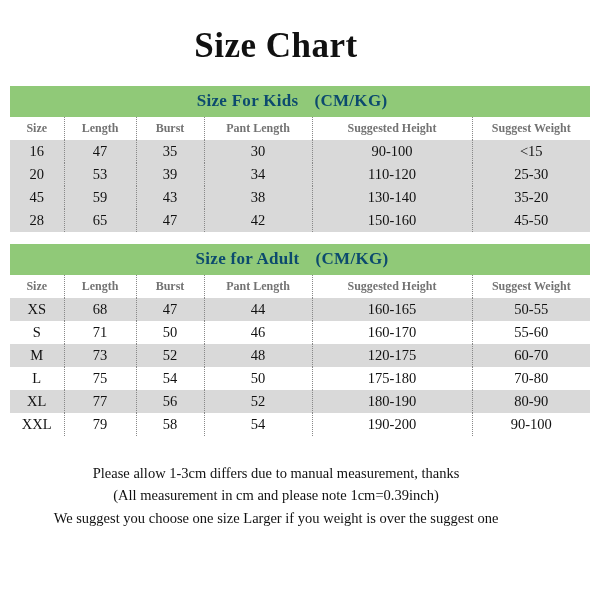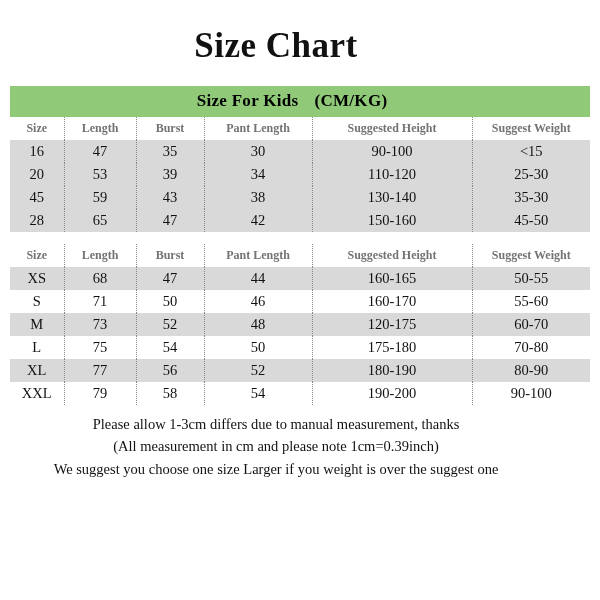--- a/index.html
+++ b/index.html
@@ -40,21 +40,21 @@
   table.chart + table.chart {
     margin-top: 12px;
   }
   .band td {
     background: #90c978;
     text-align: center;
     font-size: 17px;
     font-weight: bold;
     padding: 5px 16px 6px 0;
     letter-spacing: 0.3px;
-    color: #000000;
+    color: #0c4a6e;
   }
   .band .band-inner {
     display: inline-block;
   }
   .band .band-unit {
     margin-left: 16px;
   }
   tr.head td {
     font-size: 12px;
     font-weight: bold;
@@ -83,21 +83,21 @@
   tr.row.plain td {
     background: #ffffff;
   }
   .col-size   { width: 54px; }
   .col-length { width: 72px; }
   .col-burst  { width: 68px; }
   .col-pant   { width: 108px; }
   .col-height { width: 160px; }
   .col-weight { width: 118px; }
   .notes {
-    margin-top: 8px;
+    margin-top: 26px;
     text-align: center;
     font-size: 14.5px;
     line-height: 1.55;
     color: #111111;
   }
   .notes div {
     white-space: nowrap;
   }
 </style>
 </head>
@@ -145,21 +145,21 @@
         <td>34</td>
         <td>110-120</td>
         <td>25-30</td>
       </tr>
       <tr class="row alt">
         <td>45</td>
         <td>59</td>
         <td>43</td>
         <td>38</td>
         <td>130-140</td>
-        <td>35-30</td>
+        <td>35-20</td>
       </tr>
       <tr class="row alt">
         <td>28</td>
         <td>65</td>
         <td>47</td>
         <td>42</td>
         <td>150-160</td>
         <td>45-50</td>
       </tr>
     </tbody>
@@ -168,20 +168,25 @@
   <table class="chart">
     <colgroup>
       <col class="col-size">
         <col class="col-length">
         <col class="col-burst">
       <col class="col-pant">
         <col class="col-height">
         <col class="col-weight">
     </colgroup>
     <tbody>
+      <tr class="band">
+        <td colspan="6">
+          <span class="band-inner">Size for Adult</span><span class="band-unit">(CM/KG)</span>
+        </td>
+      </tr>
       <tr class="head">
         <td>Size</td>
         <td>Length</td>
         <td>Burst</td>
         <td>Pant Length</td>
         <td>Suggested Height</td>
         <td>Suggest Weight</td>
       </tr>
       <tr class="row alt">
         <td>XS</td>

